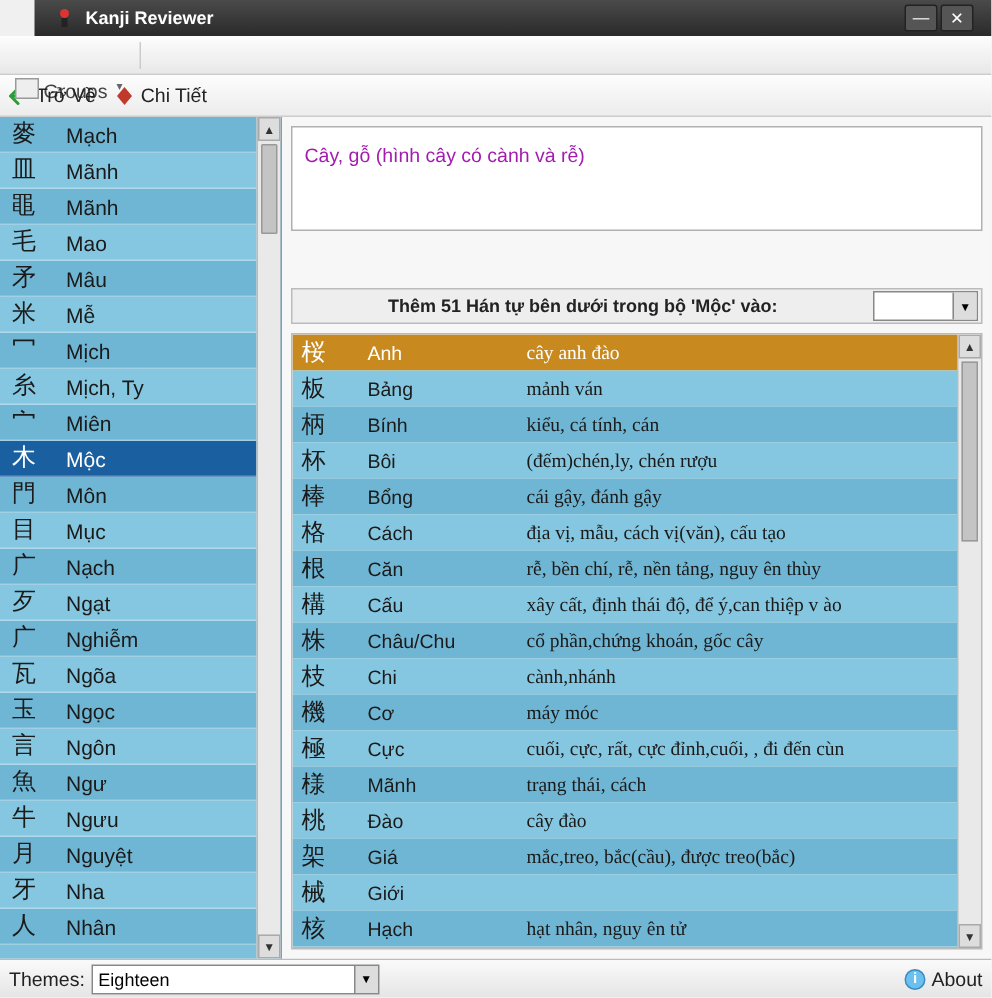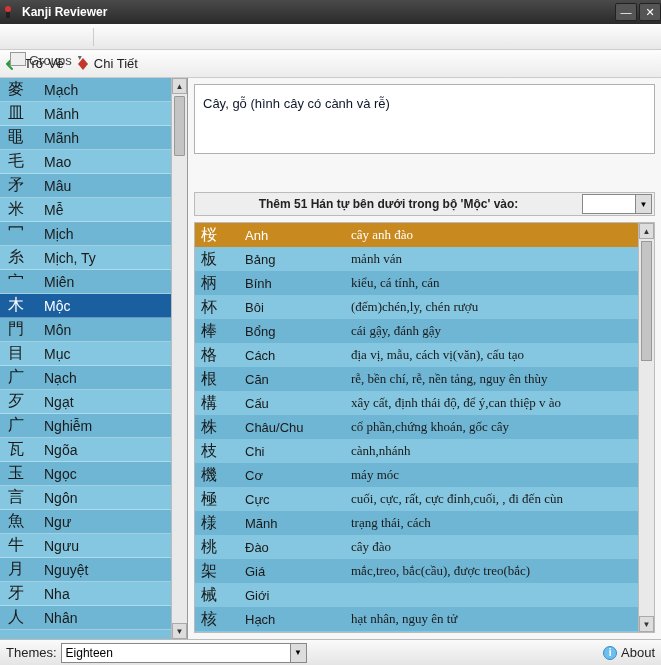--- a/index.html
+++ b/index.html
@@ -1,18 +1,18 @@
 <!DOCTYPE html>
 <html><head>
 <meta charset="utf-8">
 <style>
 * { box-sizing: border-box; margin: 0; padding: 0; }
 body { font-family: "Segoe UI", Tahoma, sans-serif; font-size: 13px; background: #f0f0f0; overflow: hidden; width: 661px; height: 665px; }
 
-.titlebar { background: linear-gradient(to bottom, #4a4a4a 0%, #3a3a3a 50%, #2a2a2a 100%); height: 24px; display: flex; align-items: center; padding: 0 0; color: #fff; }
+.titlebar { background: linear-gradient(to bottom, #4a4a4a 0%, #3a3a3a 50%, #2a2a2a 100%); height: 24px; display: flex; align-items: center; padding: 0 12px; color: #fff; margin-left: 23px; }
 .titlebar .app-icon { width: 16px; height: 16px; margin-right: 6px; display:flex; align-items:center; justify-content:center; }
 .titlebar .title { flex: 1; font-size: 12px; font-weight: bold; }
 .titlebar .win-btn { width: 22px; height: 18px; margin-left: 2px; background: #555; border: 1px solid #222; color:#fff; display:flex; align-items:center; justify-content:center; font-size:11px; cursor:pointer; border-radius:2px;}
 
 .toolbar1 { height: 26px; background: linear-gradient(to bottom, #fdfdfd, #e8e8e8); border-bottom: 1px solid #ccc; display:flex; align-items:center; padding: 0 4px; }
 .toolbar1 .btn { padding: 2px 6px; display:flex; align-items:flex-start; gap:4px; color:#444; cursor:pointer; border:1px solid transparent; border-radius:2px;margin-top:48px;}
 .toolbar1 .dd-arrow { font-size:8px; color:#666; margin-left:2px;}
 .toolbar1 .sep { width:1px; height:18px; background:#ccc; margin:0 4px;}
 
 .toolbar2 { height: 28px; background: linear-gradient(to bottom, #fdfdfd, #ececec); border-bottom: 1px solid #ccc; display:flex; align-items:center; padding: 0 6px; gap:12px;}
@@ -30,21 +30,21 @@
 .left .row.selected { background:#1a5fa0; color:#fff; }
 .left .kanji { width:36px; font-family: "MS Mincho","SimSun",serif; font-size:16px; }
 .left .reading { font-size:14px; }
 .left .vscroll { position:absolute; right:0; top:0; width:16px; height:100%; background:#e9e9e9; border-left:1px solid #bbb;}
 .left .vscroll .up,.left .vscroll .down{ height:16px; background:#ddd; border:1px solid #aaa; display:flex; align-items:center; justify-content:center; font-size:8px; color:#333; cursor:pointer;}
 .left .vscroll .down{ position:absolute; bottom:0; left:0; right:0;}
 .left .vscroll .thumb{ position:absolute; left:2px; right:2px; top:18px; height:60px; background:#c4c4c4; border:1px solid #999; border-radius:1px;}
 
 .right { flex:1; display:flex; flex-direction:column; padding:6px; gap:6px; background:#f7f7f7;}
 
-.defbox { border:1px solid #b0b0b0; background:#fff; height:70px; padding:10px 8px; color:#0f172a; line-height:1.4;}
+.defbox { border:1px solid #b0b0b0; background:#fff; height:70px; padding:10px 8px; color:#a21caf; line-height:1.4;}
 
 .filterbar { display:flex; align-items:center; background:#eee; border:1px solid #bbb; height:24px;margin-top:32px;}
 .filterbar .lbl { flex:1; text-align:center; font-size:12px; color:#222; font-weight:bold;}
 .filterbar .dd { width:70px; height:20px; border:1px solid #888; background:#fff; margin-right:2px; display:flex; align-items:center; justify-content:flex-end;}
 .filterbar .dd .arrow { width:16px; height:18px; background:#ddd; border-left:1px solid #888; display:flex; align-items:center; justify-content:center; font-size:8px;}
 
 .grid { flex:1; position:relative; border:1px solid #bbb; overflow:hidden;}
 .grid .rows { position:absolute; left:0; top:0; right:16px; }
 .grid .gr { display:flex; height:24px; align-items:center; color:#1a1a1a; padding-left:6px; cursor:pointer;}
 .grid .gr:nth-child(odd){ background:#6fb6d4;}
@@ -53,21 +53,21 @@
 .grid .c1{ width:44px; font-family:"MS Mincho","SimSun",serif; font-size:16px;}
 .grid .c2{ width:106px; font-size:13px;}
 .grid .c3{ flex:1; font-size:13px; white-space:nowrap; overflow:hidden;font-family:Liberation Serif, serif;}
 .grid .vscroll { position:absolute; right:0; top:0; width:16px; height:100%; background:#e9e9e9; border-left:1px solid #bbb;}
 .grid .vscroll .up,.grid .vscroll .down{ height:16px; background:#ddd; border:1px solid #aaa; display:flex; align-items:center; justify-content:center; font-size:8px; color:#333; cursor:pointer;}
 .grid .vscroll .down{ position:absolute; bottom:0; left:0; right:0;}
 .grid .vscroll .thumb{ position:absolute; left:2px; right:2px; top:18px; height:120px; background:#c4c4c4; border:1px solid #999;}
 
 .statusbar { height:26px; background:linear-gradient(to bottom,#fafafa,#e5e5e5); border-top:1px solid #bbb; display:flex; align-items:center; padding:0 6px; gap:4px;}
 .statusbar .lbl { color:#222;}
-.statusbar .combo { width:246px; height:20px; border:1px solid #888; background:#fff; display:flex; align-items:center;justify-content:flex-end;}
+.statusbar .combo { width:192px; height:20px; border:1px solid #888; background:#fff; display:flex; align-items:center;justify-content:flex-end;}
 .statusbar .combo .val{ flex:1; padding:0 4px; font-size:12px;}
 .statusbar .combo .arrow{ width:16px; height:18px; background:#ddd; border-left:1px solid #888; display:flex; align-items:center; justify-content:center; font-size:8px;}
 .statusbar .spacer{flex:1;}
 .statusbar .about{ display:flex; align-items:center; gap:4px; color:#222; cursor:pointer;}
 .statusbar .info-ic{ width:14px; height:14px; border-radius:50%; background:#6cc0f0; border:1px solid #3a8cc0; color:#fff; font-size:10px; display:flex; align-items:center; justify-content:center; font-weight:bold;}
 
 .groups-icon { width:14px; height:12px; background:#ddd; border:1px solid #999; position:relative;}
 .groups-icon::before{ content:""; position:absolute; left:-2px; top:-2px; width:14px; height:12px; background:#eee; border:1px solid #999;}
 </style>
 </head>

